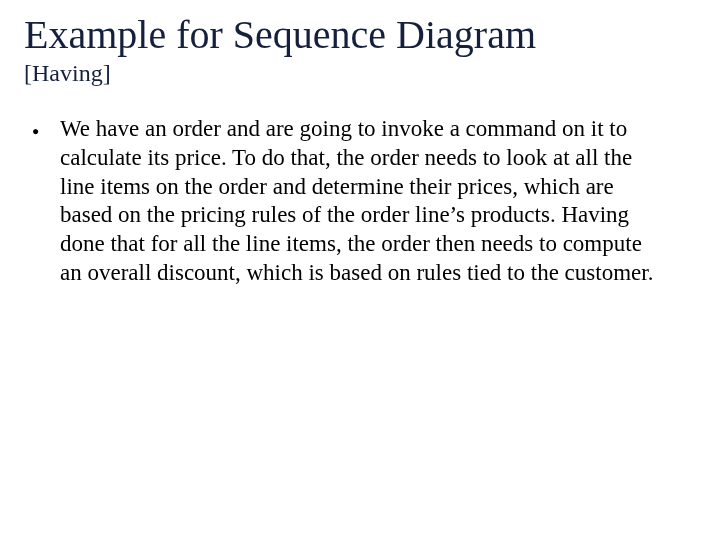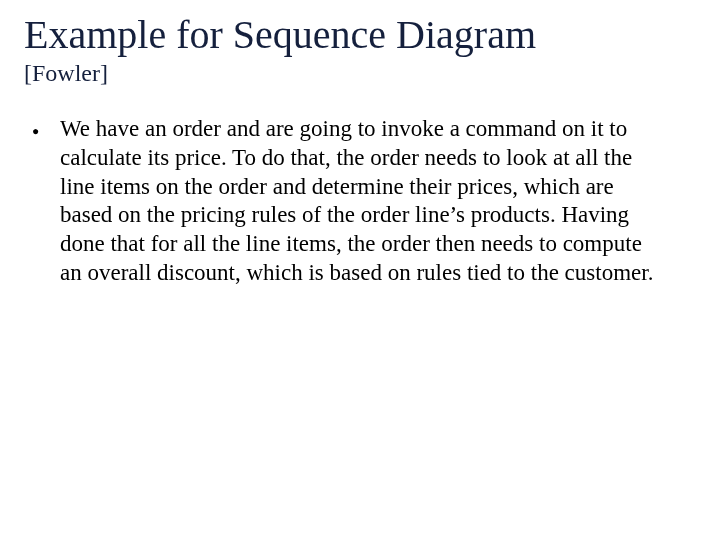--- a/index.html
+++ b/index.html
@@ -51,19 +51,19 @@
     color: #000;
     font-weight: 400;
     font-family: Liberation Serif, serif;
   }
 </style>
 </head>
 <body>
 
 <div class="slide">
   <h1 class="title">Example for Sequence Diagram</h1>
-  <div class="subtitle">[Fowler]</div>
+  <div class="subtitle">[Having]</div>
 
   <div class="body">
     <div class="bullet">●</div>
     <div class="para">We have an order and are going to invoke a command on it to calculate its price.  To do that, the order needs to look at all the line items on the order and determine their prices, which are based on the pricing rules of the order line’s products.  Having done that for all the line items, the order then needs to compute an overall discount, which is based on rules tied to the customer.</div>
   </div>
 </div>
 
 </body></html>

